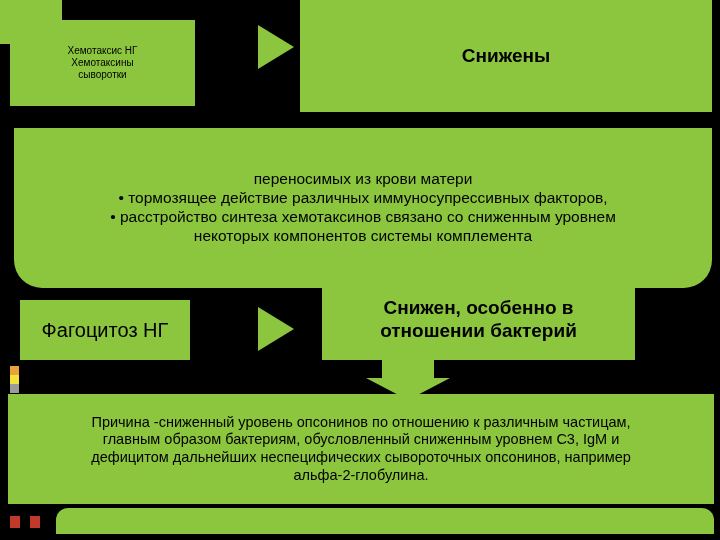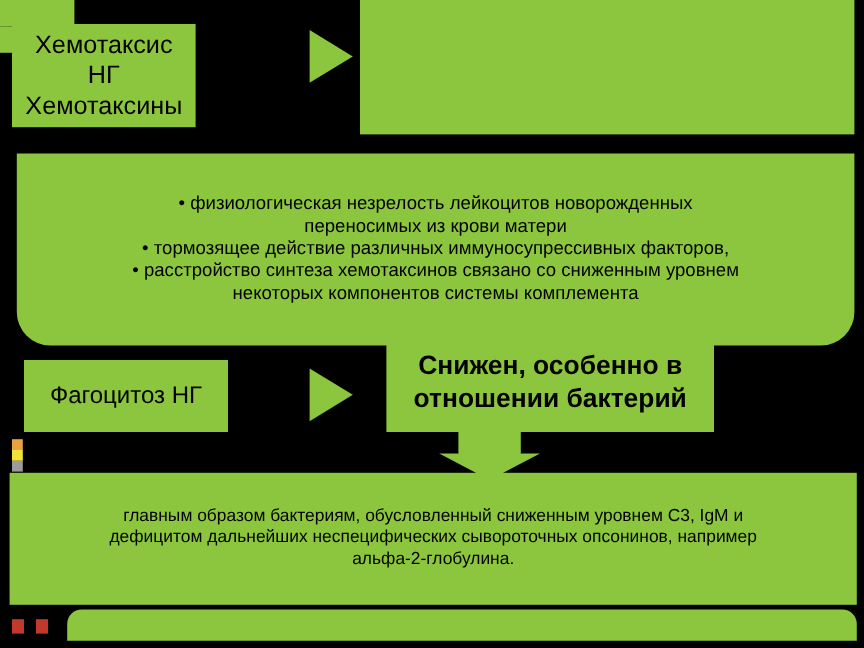--- a/index.html
+++ b/index.html
@@ -33,23 +33,23 @@
     align-items: center;
     justify-content: center;
     text-align: center;
     line-height: 1.22;
   }
 
   
   #box-chemotaxis {
     left: 10px;
     top: 20px;
-    width: 153px;
+    width: 185px;
     height: 86px;
-    font-size: 21px;
+    font-size: 10px;
     padding: 4px 8px;
   }
   #box-chemotaxis .lines { width: 100%; }
 
   #box-reduced-adults {
     left: 300px;
     top: 0px;
     width: 412px;
     height: 112px;
     font-size: 19px;
@@ -75,23 +75,23 @@
     top: 300px;
     width: 170px;
     height: 60px;
     font-size: 20px;
     padding: 4px 8px;
   }
 
   #box-reduced-bact {
     left: 322px;
     top: 278px;
-    width: 273px;
+    width: 313px;
     height: 82px;
-    font-size: 22px;
+    font-size: 19px;
     font-weight: bold;
     padding: 6px 12px;
   }
 
   #box-cause {
     left: 8px;
     top: 394px;
     width: 706px;
     height: 110px;
     font-size: 14.5px;
@@ -180,34 +180,35 @@
 </style>
 </head>
 <body>
 
 <div class="slide">
 
   <div class="box" id="box-chemotaxis">
     <div class="lines">
       <div>Хемотаксис НГ</div>
       <div>Хемотаксины</div>
+      <div>сыворотки</div>
     </div>
   </div>
 
   <div id="arrow-1"></div>
   <div class="arrow-h" id="arrow-1-head"></div>
 
   <div class="box" id="box-reduced-adults">
     <div class="lines">
+      <div>Снижены</div>
     </div>
   </div>
 
   <div class="box" id="box-bullets">
     <div class="lines">
-      <span class="bl">• физиологическая незрелость лейкоцитов новорожденных</span>
       <span class="bl">переносимых из крови матери</span>
       <span class="bl">• тормозящее действие различных иммуносупрессивных факторов,</span>
       <span class="bl">• расстройство синтеза хемотаксинов связано со сниженным уровнем</span>
       <span class="bl">некоторых компонентов системы комплемента</span>
     </div>
   </div>
 
   <div class="box" id="box-phago">
     <div class="lines">
       <div>Фагоцитоз НГ</div>
@@ -222,20 +223,21 @@
       <div>Снижен, особенно в</div>
       <div>отношении бактерий</div>
     </div>
   </div>
 
   <div id="arrow-3"></div>
   <div id="arrow-3-head"></div>
 
   <div class="box" id="box-cause">
     <div class="lines">
+      <div>Причина -сниженный уровень опсонинов по отношению к различным частицам,</div>
       <div>главным образом бактериям, обусловленный сниженным уровнем  C3,  IgM и</div>
       <div>дефицитом дальнейших неспецифических сывороточных опсонинов, например</div>
       <div>альфа-2-глобулина.</div>
     </div>
   </div>
 
   <div class="deco" id="deco-orange"></div>
   <div class="deco" id="deco-yellow"></div>
   <div class="deco" id="deco-gray"></div>
   <div class="deco" id="deco-red-1"></div>

